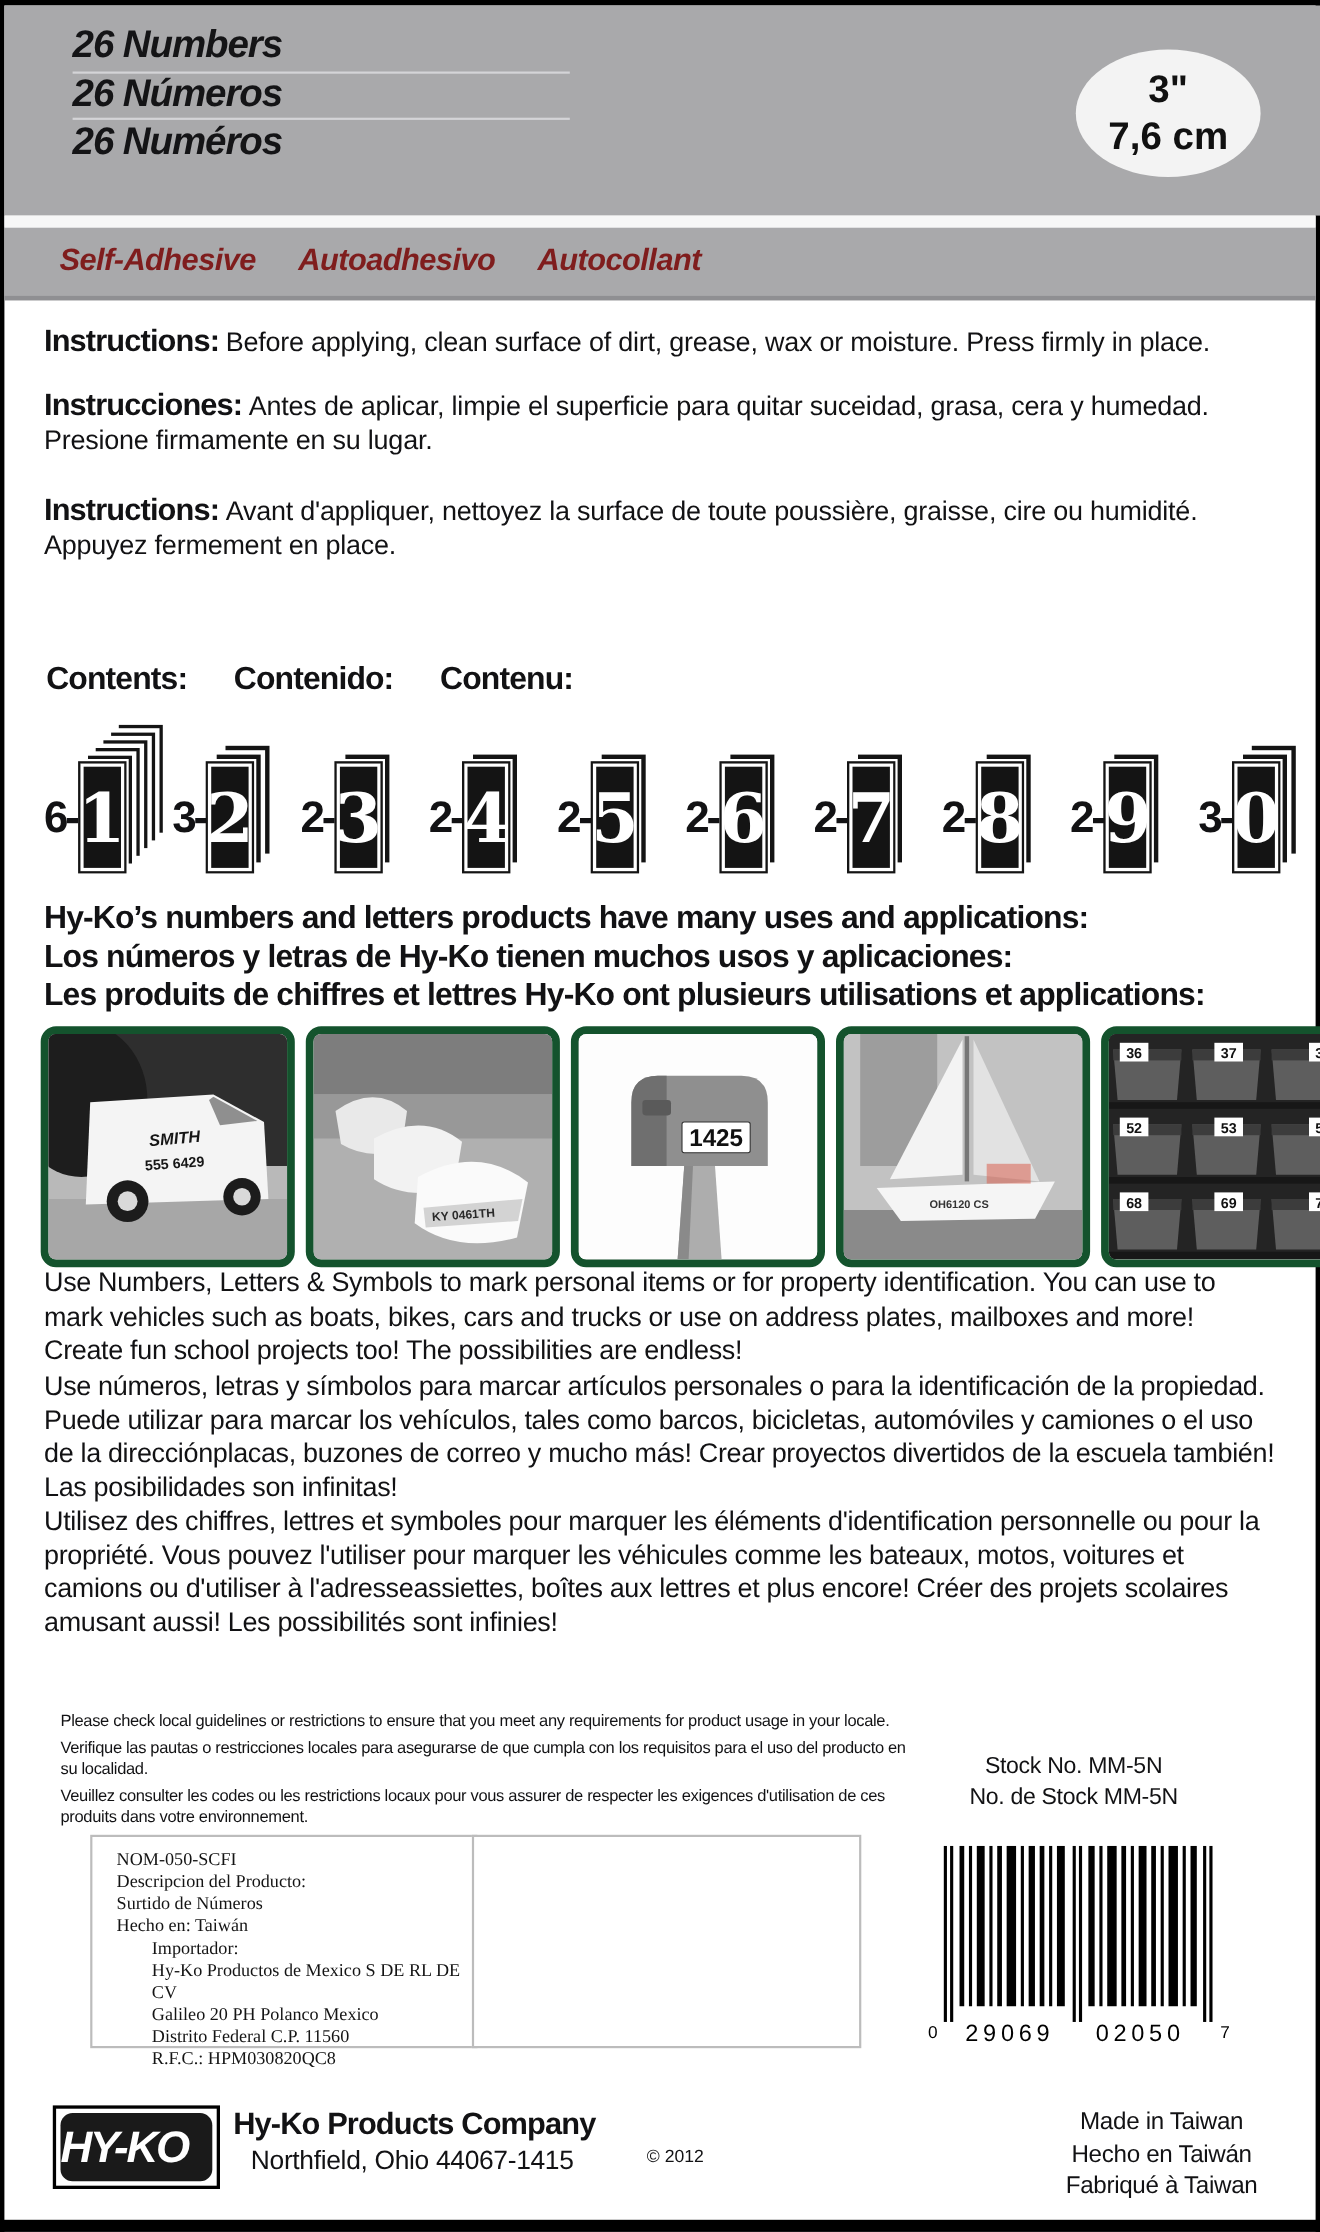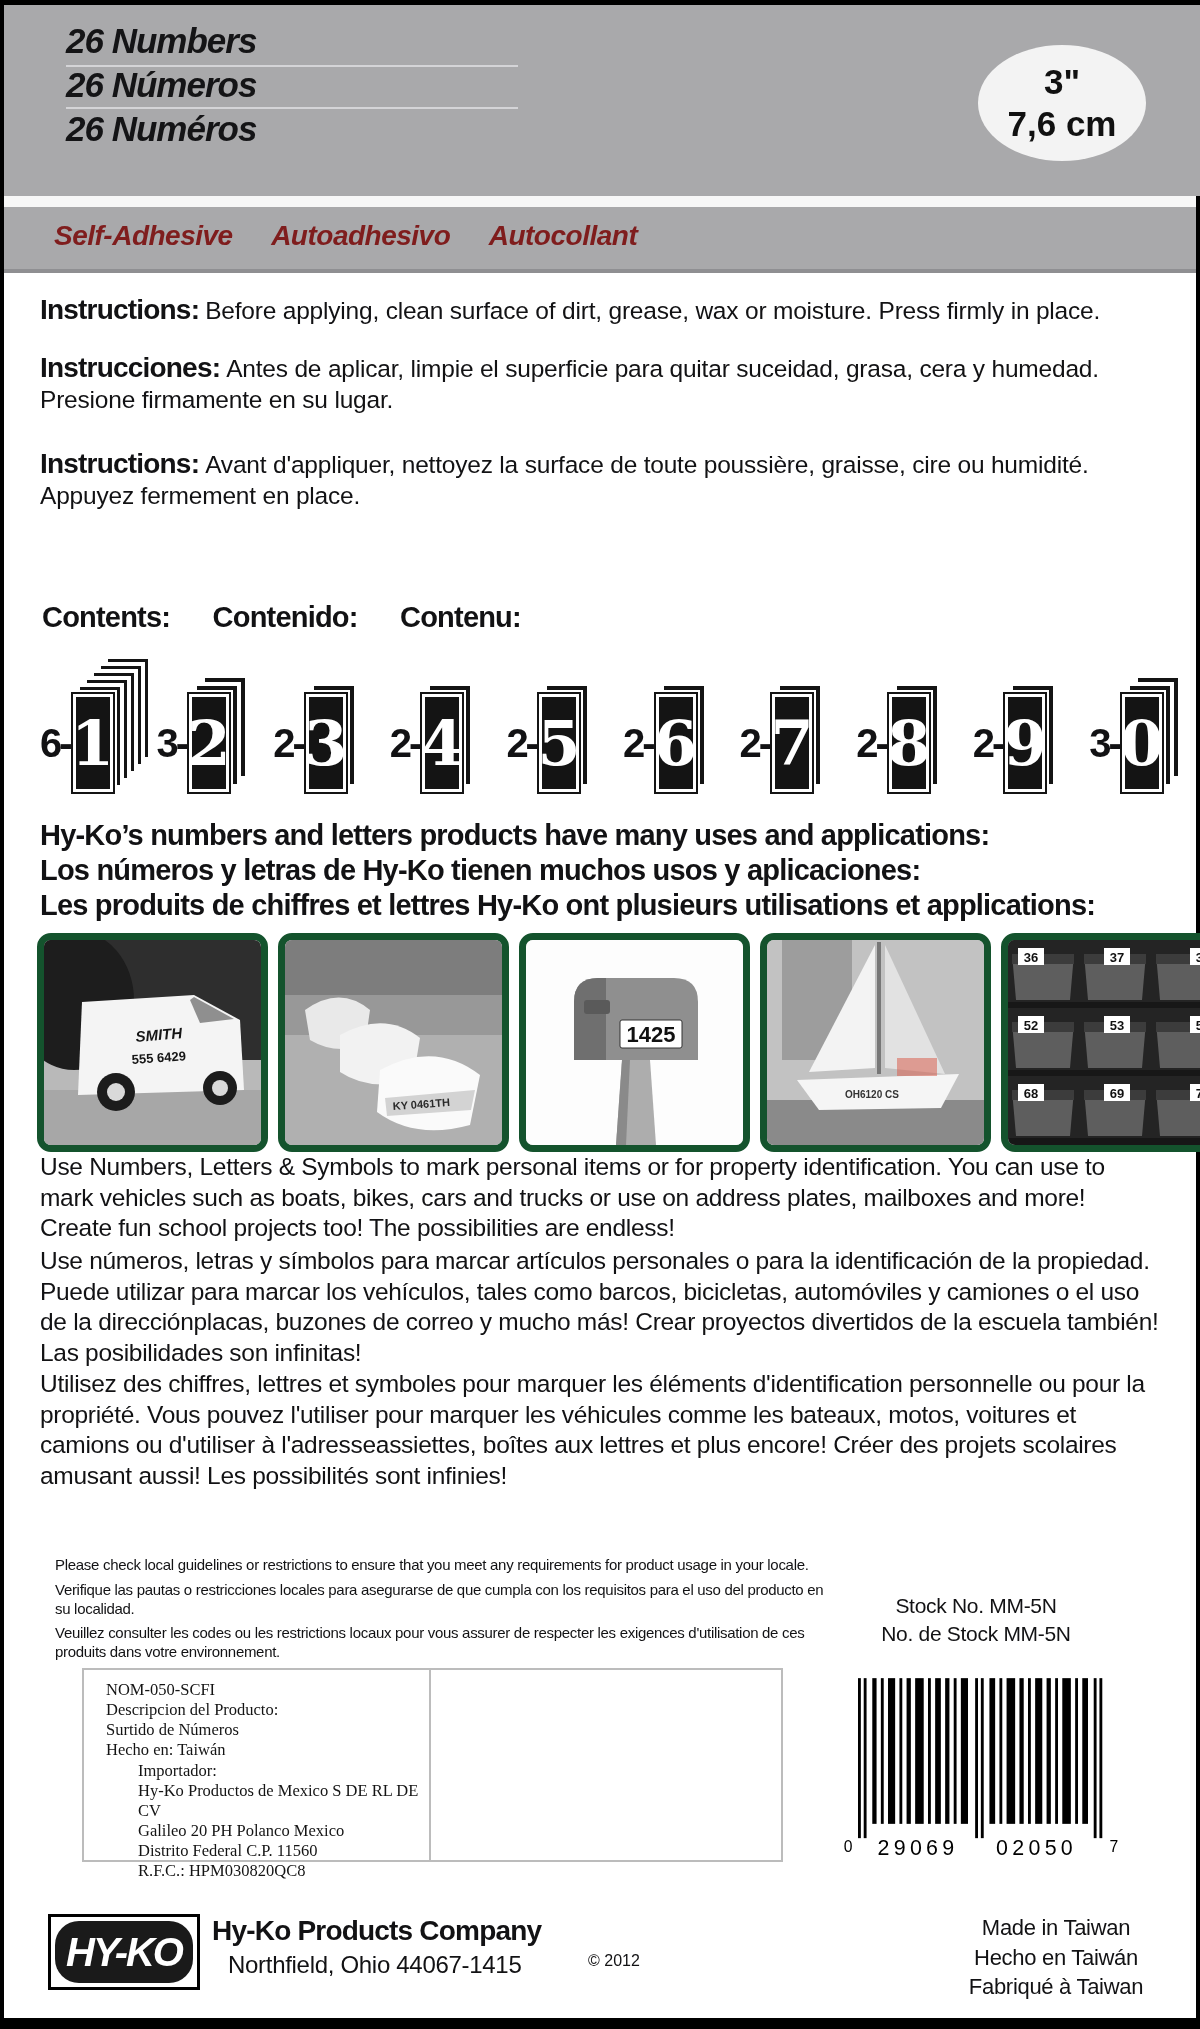--- a/index.html
+++ b/index.html
@@ -74,22 +74,22 @@
            border:2px solid #bcbcbc;box-sizing:border-box;
            font-family:"Liberation Serif",serif;font-size:16.5px;line-height:1.22;
            padding:10px 0 0 22px;color:#141414;margin-left:24px;}
   .nom-box .ind{padding-left:32px;}
   .empty-box{position:absolute;left:429px;top:1668px;width:354px;height:194px;
              border:2px solid #bcbcbc;box-sizing:border-box;background:#fff;}
 
   
   .logo{position:absolute;left:48px;top:1914px;width:152px;height:76px;border:3px solid #000;
         background:#fff;padding:4px;box-sizing:border-box;}
-  .logo-inner{width:100%;height:100%;background:#1a1a1a;border-radius:24px;
-              display:flex;align-items:center;justify-content:center;}
+  .logo-inner{width:100%;height:100%;background:#1a1a1a;border-radius:11px;
+              display:flex;align-items:center;justify-content:flex-start;}
   .logo-text{color:#fff;font-weight:bold;font-style:italic;font-size:40px;letter-spacing:-2px;}
   .company{position:absolute;left:212px;top:1916px;}
   .company-name{font-weight:bold;font-size:28px;letter-spacing:-0.8px;line-height:1.1;}
   .company-addr{font-size:24px;letter-spacing:-0.3px;margin-top:4px;margin-left:16px;}
   .copyright{position:absolute;left:588px;top:1952px;font-size:16px;}
   .madein{position:absolute;left:930px;top:1913px;width:252px;text-align:center;
           font-size:22px;line-height:1.35;letter-spacing:-0.3px;}
 </style>
 </head>
 <body>

